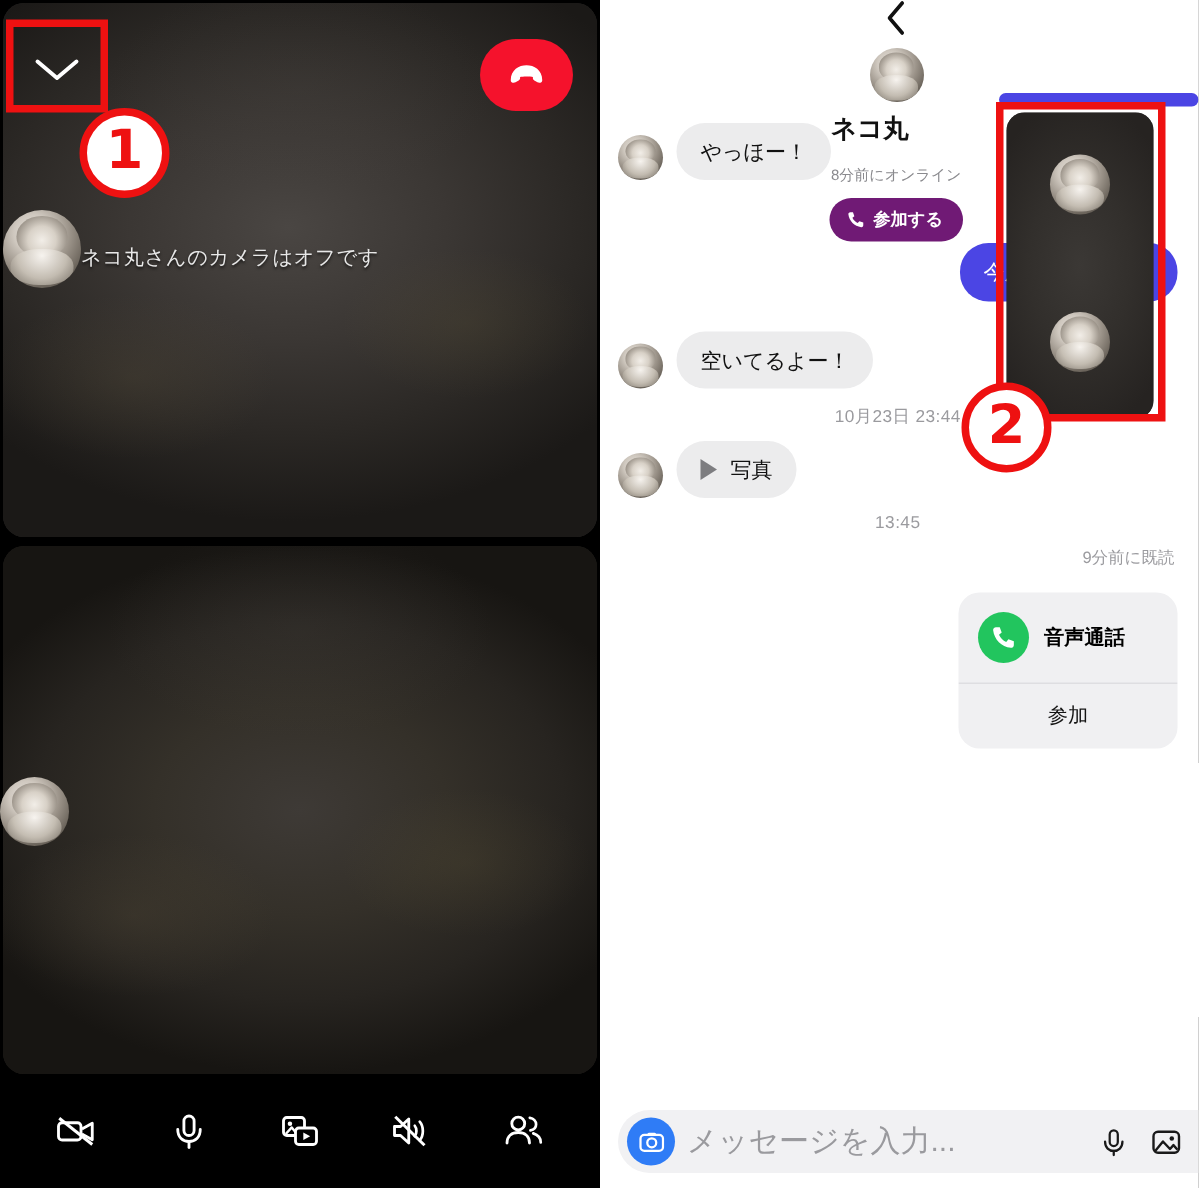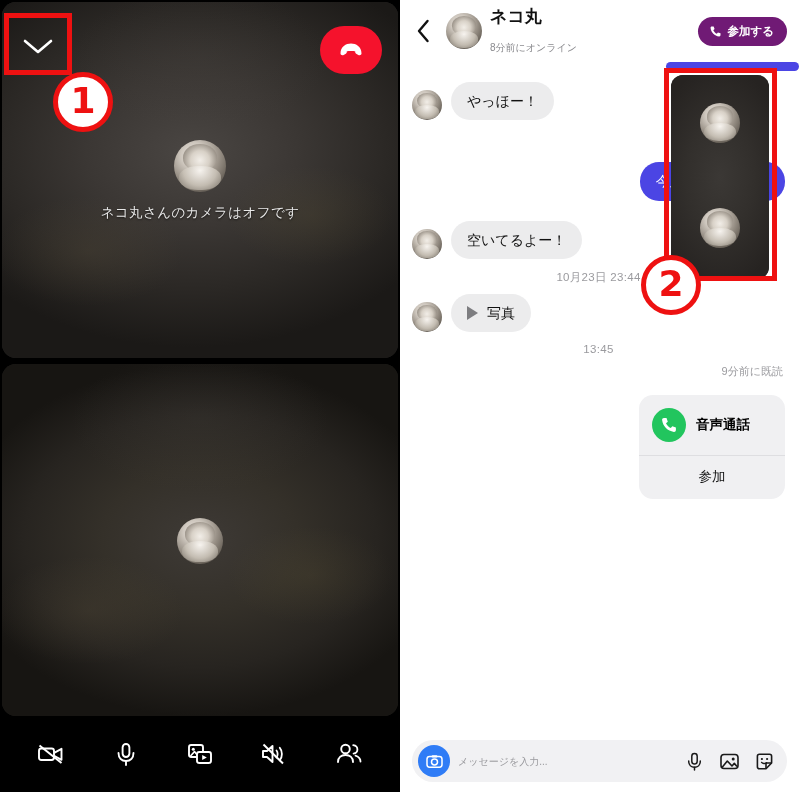--- a/index.html
+++ b/index.html
@@ -43,21 +43,21 @@
     content:"";
     position:absolute; inset:0;
     background:
       radial-gradient(ellipse 34% 22% at 22% 70%, rgba(90,80,60,.28), rgba(0,0,0,0) 70%),
       radial-gradient(ellipse 30% 20% at 78% 60%, rgba(95,85,55,.22), rgba(0,0,0,0) 70%),
       radial-gradient(ellipse 45% 28% at 50% 16%, rgba(70,66,62,.25), rgba(0,0,0,0) 72%);
   }
 
   .tile-center {
     position: absolute; left: 0; right: 0;
-    display: flex; flex-direction: column; align-items: center;
+    display: flex; flex-direction: row; align-items: center;
   }
   .tile-a .tile-center { top: 138px; }
 
   .cat-av {
     border-radius: 50%;
     background:
       radial-gradient(circle at 38% 30%, #e9e4de 0%, #cfc8bf 26%, #9a9288 52%, #6d665d 74%, #443f39 100%);
     position: relative;
     overflow: hidden;
     flex: none;
@@ -131,20 +131,21 @@
     flex: 0 0 399px;
     overflow: hidden;
   }
   .chat-header {
     position: relative;
     height: 62px;
     display: flex; align-items: center;
     padding: 0 12px 0 8px;
     background: #fff;
     gap: 8px;
+    flex-direction: column;
   }
   .back-btn { width: 30px; height: 34px; display:flex; align-items:center; justify-content:center; cursor:pointer; }
   .back-btn svg { width: 15px; height: 24px; }
   .hdr-av { width: 36px; height: 36px; flex: none; }
   .hdr-names { display: flex; flex-direction: column; justify-content: center; flex: 1 1 auto; min-width: 0; }
   .hdr-title { font-size: 17px; font-weight: 700; color: #111; line-height: 1.15; }
   .hdr-sub { font-size: 10px; color: #8a8a8e; margin-top: 14px; }
   .join-btn {
     display: flex; align-items: center; gap: 5px;
     background: #701a75;
@@ -242,21 +243,21 @@
   }
   .cam-circle {
     width: 32px; height: 32px; border-radius: 50%;
     background: #2f7cf6;
     display: flex; align-items: center; justify-content: center;
     flex: none; cursor: pointer;
   }
   .cam-circle svg { width: 17px; height: 17px; }
   .msg-input {
     flex: 1 1 auto; border: none; background: transparent; outline: none;
-    font-family: inherit; font-size: 10px; color: #333;
+    font-family: inherit; font-size: 20px; color: #333;
     min-width: 0;
   }
   .msg-input::placeholder { color: #9a9a9e; }
   .in-icons { display: flex; align-items: center; gap: 13px; flex: none; }
   .in-icon { width: 22px; height: 22px; display:flex; align-items:center; justify-content:center; cursor: pointer; }
   .in-icon svg { width: 21px; height: 21px; }
 
   
   .pip {
     position: absolute;

